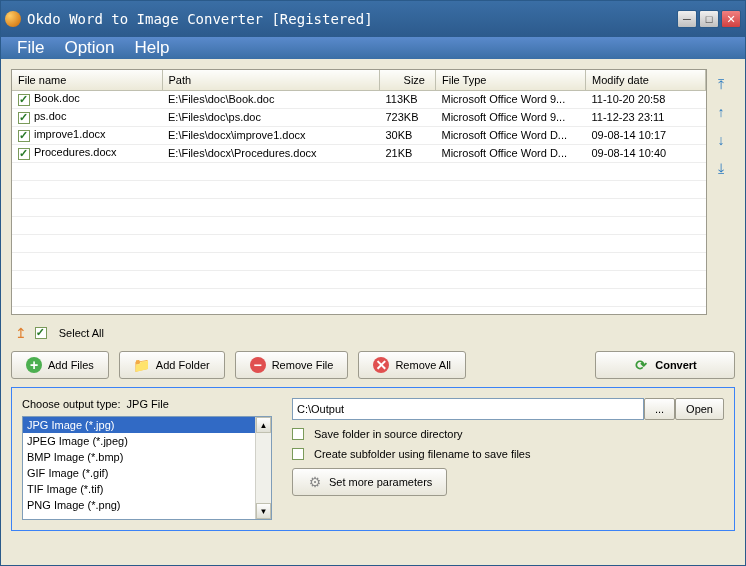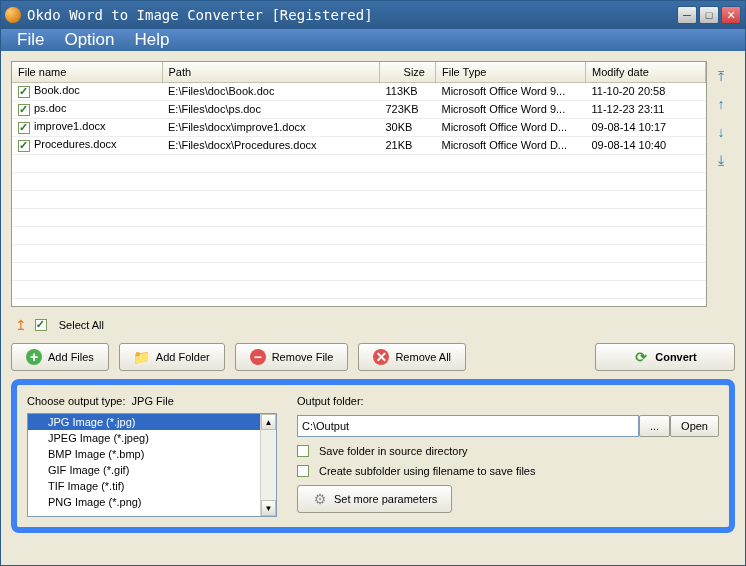--- a/index.html
+++ b/index.html
@@ -1,18 +1,18 @@
 <!DOCTYPE html>
 <html><head>
 <meta charset="utf-8">
 <style>
 * { box-sizing: border-box; margin: 0; padding: 0; font-family: Tahoma, Arial, sans-serif; font-size: 11px; }
 body { background: #d4d0c8; width: 746px; height: 566px; overflow: hidden; }
 .window { width: 746px; height: 566px; border: 1px solid #2a5a8a; background: #ece9d8; display: flex; flex-direction: column; }
-.titlebar { background: linear-gradient(to bottom, #3a6ea5, #2c5a8c); height: 28px; display: flex; align-items: center; padding: 12px 4px; color: #fff; }
+.titlebar { background: linear-gradient(to bottom, #3a6ea5, #2c5a8c); height: 36px; display: flex; align-items: center; padding: 12px 4px; color: #fff; }
 .titlebar .icon { width: 16px; height: 16px; background: radial-gradient(circle at 30% 30%, #ffcc66, #cc6600); border-radius: 50%; margin-right: 6px; }
 .titlebar .title { flex: 1; font-family: "SimSun", "MS Sans Serif", monospace; font-size: 14px; letter-spacing: 0; }
 .titlebar .winbtns { display: flex; gap: 2px; }
 .winbtn { width: 20px; height: 18px; background: linear-gradient(to bottom, #f0f0f0, #c0c0c0); border: 1px solid #2a5a8a; border-radius: 2px; display: flex; align-items: center; justify-content: center; cursor: pointer; color: #333; }
 .winbtn.close { background: linear-gradient(to bottom, #f08080, #d04040); color: #fff; }
 .menubar { background: linear-gradient(to bottom, #5a8acc, #3a6ea5); height: 22px; display: flex; align-items: center; padding: 0 6px; color: #fff; }
 .menubar .mi { padding: 2px 10px; cursor: pointer; font-family: "SimSun", sans-serif; font-size: 17px; }
 .content { flex: 1; padding: 10px; display: flex; flex-direction: column; gap: 8px; background: #ece9d8; }
 .filepane { display: flex; }
 .filetable-wrap { flex: 1; border: 1px solid #9c9a8c; background: #fff; height: 246px; overflow: hidden; }
@@ -24,26 +24,26 @@
 .chk.checked::after { content: "✓"; position: absolute; top: -2px; left: 0; color: #2a7a2a; font-size: 11px; font-weight: bold; }
 .sidearrows { width: 28px; display: flex; flex-direction: column; align-items: center; justify-content: flex-start; gap: 10px; padding-top: 6px; }
 .arrowbtn { width: 18px; height: 18px; display: flex; align-items: center; justify-content: center; cursor: pointer; color: #2a7ac0; font-size: 14px; }
 .selectall-row { display: flex; align-items: center; gap: 8px; padding: 2px 4px; }
 .uparrow { color: #e08030; font-size: 14px; }
 .btnrow { display: flex; gap: 10px; align-items: center; }
 .btn { background: linear-gradient(to bottom, #fefefe, #e8e6da); border: 1px solid #9c9a8c; border-radius: 3px; padding: 6px 14px; display: flex; align-items: center; gap: 6px; cursor: pointer; height: 28px; }
 .btn .bicon { width: 16px; height: 16px; display: flex; align-items: center; justify-content: center; font-size: 14px; }
 .btn.wide { min-width: 140px; justify-content: center; font-weight: bold; }
 .spacer { flex: 1; }
-.bottompane { border: 6px solid #3b82f6; background: #ece9d8; padding: 10px; display: flex; gap: 20px; border-radius: 8px; }
+.bottompane { border: 1px solid #3b82f6; background: #ece9d8; padding: 10px; display: flex; gap: 20px; border-radius: 0; }
 .leftcol { width: 250px; }
 .leftcol .lbl { margin-bottom: 6px; }
 .typelist-wrap { border: 1px solid #7f9db9; background: #fff; height: 104px; display: flex; }
 .typelist { flex: 1; overflow: hidden; }
-.typelist .opt { padding: 2px 20px; cursor: pointer; white-space: nowrap; }
+.typelist .opt { padding: 2px 4px; cursor: pointer; white-space: nowrap; }
 .typelist .opt.selected { background: #316ac5; color: #fff; }
 .scrollbar { width: 16px; background: #f0f0ea; border-left: 1px solid #d0d0c8; display: flex; flex-direction: column; }
 .scrollbar .sbtn { height: 16px; background: linear-gradient(to bottom, #fefefe, #e0e0d6); border: 1px solid #c0c0b0; display: flex; align-items: center; justify-content: center; font-size: 8px; cursor: pointer; }
 .scrollbar .strack { flex: 1; background: #f0f0ea; }
 .rightcol { flex: 1; display: flex; flex-direction: column; gap: 8px; }
 .rightcol .lbl { }
 .folderrow { display: flex; gap: 0; align-items: center; }
 .folderrow input[type=text] { flex: 1; border: 1px solid #7f9db9; padding: 3px 4px; height: 22px; background: #fff; }
 .smallbtn { background: linear-gradient(to bottom, #fefefe, #e8e6da); border: 1px solid #9c9a8c; border-radius: 2px; padding: 3px 10px; height: 22px; cursor: pointer; }
 .checkrow { display: flex; align-items: center; gap: 6px; }
@@ -236,21 +236,20 @@
               <div class="opt">PNG Image (*.png)</div>
             </div>
           <div class="scrollbar">
             <div class="sbtn">▲</div>
             <div class="strack"></div>
             <div class="sbtn">▼</div>
           </div>
         </div>
       </div>
       <div class="rightcol">
-        <div class="lbl">Output folder:</div>
         <div class="folderrow">
           <input type="text" value="C:\Output" style="">
           <button class="smallbtn">...</button>
           <button class="smallbtn">Open</button>
         </div>
         <div class="checkrow">
           <span class="chk"></span>
           <span>Save folder in source directory</span>
         </div>
         <div class="checkrow">

